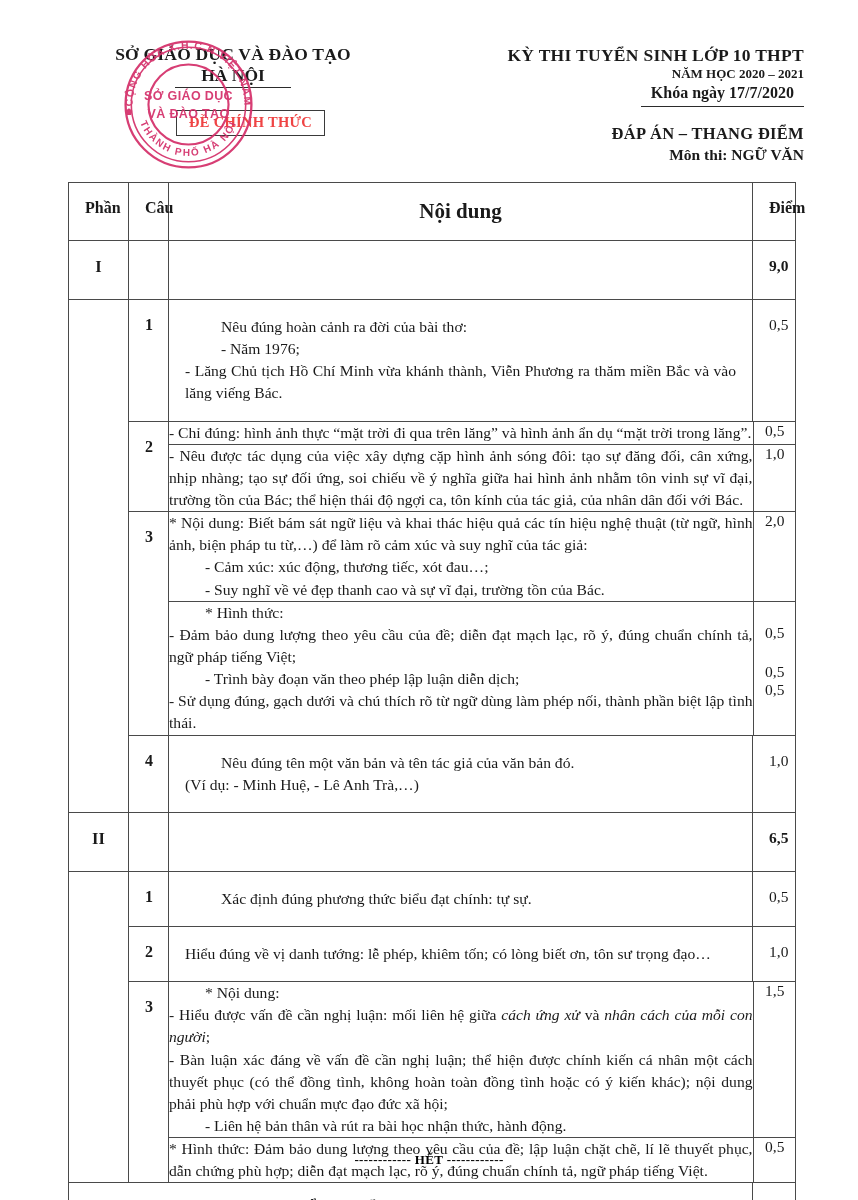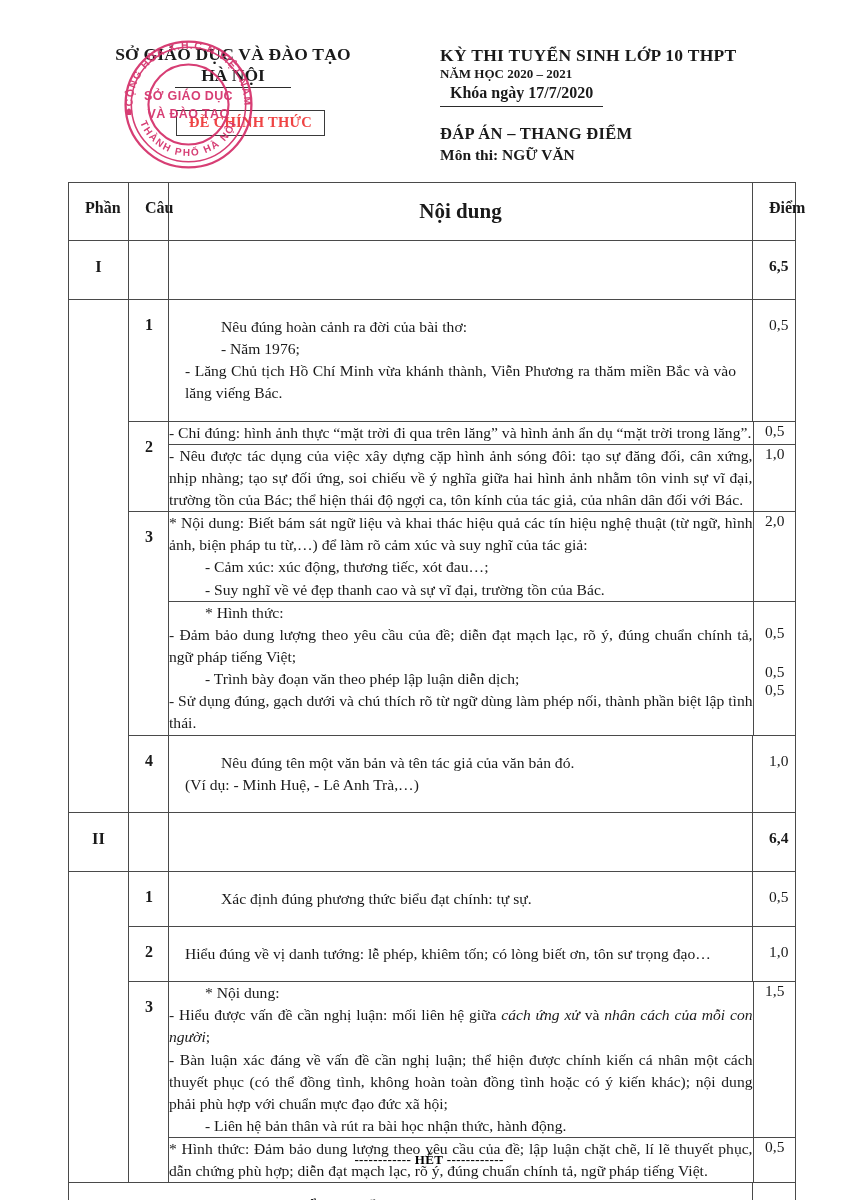--- a/index.html
+++ b/index.html
@@ -51,24 +51,24 @@
     padding: 3px 12px 4px 12px;
     font-size: 14.5px;
     font-weight: bold;
     letter-spacing: 0.3px;
     color: #ef4444;
     background: transparent;
   }
 
   .hdr-right {
     position: absolute;
-    left: 440px;
+    left: 424px;
     top: 44px;
     width: 380px;
-    text-align: left;
+    text-align: right;
   }
   .hdr-right .exam-title {
     font-size: 17.5px;
     font-weight: bold;
     letter-spacing: 0.3px;
     line-height: 1.28;
   }
   .hdr-right .exam-year {
     font-size: 13px;
     font-weight: bold;
@@ -269,21 +269,21 @@
       <th class="noidung-h">Nội dung</th>
       <th>Điểm</th>
     </tr>
   </thead>
   <tbody>
 
     <tr class="part-row">
       <td class="c-center pt">I</td>
       <td></td>
       <td></td>
-      <td class="score-cell bold">6,5</td>
+      <td class="score-cell bold">9,0</td>
     </tr>
 
     <tr>
       <td rowspan="4"></td>
       <td class="c-center">1</td>
       <td class="content-cell">
         <p class="nj">Nêu đúng hoàn cảnh ra đời của bài thơ:</p>
         <p class="nj">- Năm 1976;</p>
         <p>- Lăng Chủ tịch Hồ Chí Minh vừa khánh thành, Viễn Phương ra thăm miền Bắc và vào lăng viếng Bác.</p>
       </td>
@@ -357,21 +357,21 @@
         <p class="nj">Nêu đúng tên một văn bản và tên tác giả của văn bản đó.</p>
         <p>(Ví dụ: <em></em> - Minh Huệ, <em></em> - Lê Anh Trà,…)</p>
       </td>
       <td class="score-cell">1,0</td>
     </tr>
 
     <tr class="part-row">
       <td class="c-center pt">II</td>
       <td></td>
       <td></td>
-      <td class="score-cell bold">6,4</td>
+      <td class="score-cell bold">6,5</td>
     </tr>
 
     <tr>
       <td rowspan="3"></td>
       <td class="c-center">1</td>
       <td class="content-cell">
         <p class="nj">Xác định đúng phương thức biểu đạt chính: tự sự.</p>
       </td>
       <td class="score-cell">0,5</td>
     </tr>

